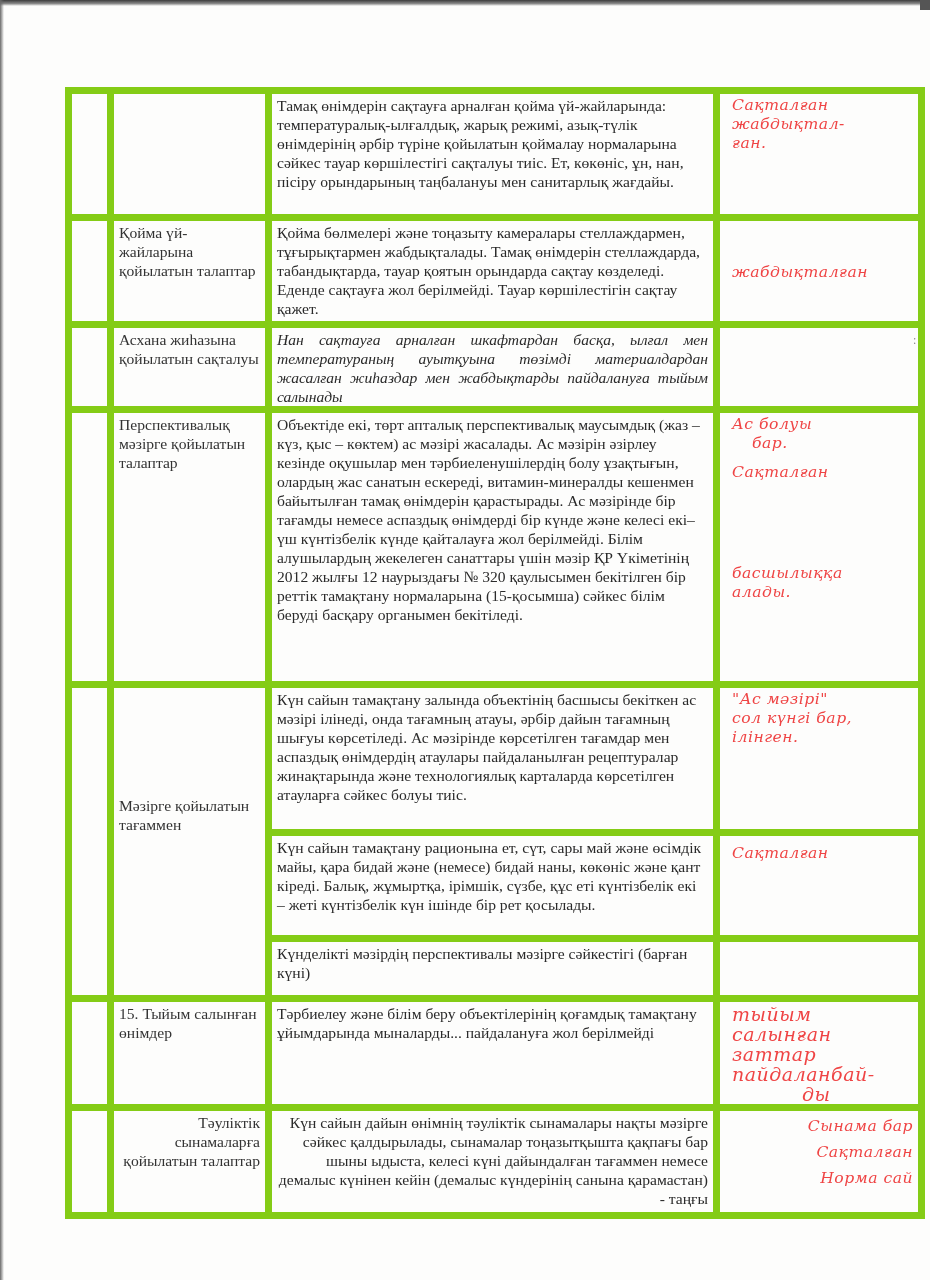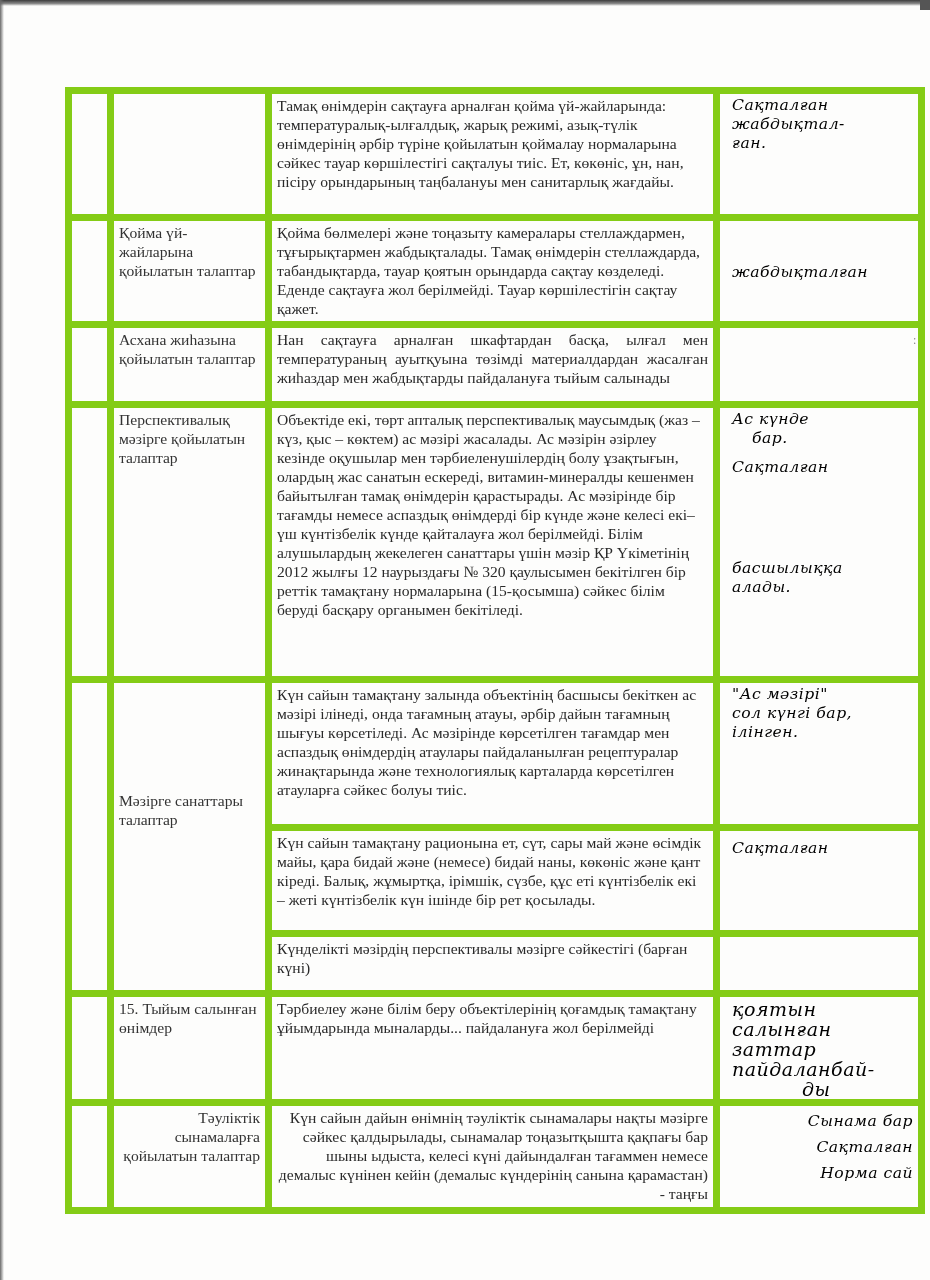--- a/index.html
+++ b/index.html
@@ -45,26 +45,26 @@
       border: 7px solid #84cc16;
       vertical-align: top;
       padding: 2px 5px 0 5px;
       font-size: 15.6px;
       line-height: 19px;
     }
     col.c-num { width: 42px; }
     col.c-name { width: 158px; }
     col.c-req { width: 448px; }
     col.c-note { width: 205px; }
-    .justify { text-align: justify; }
+    .justify { text-align: justify; font-style: italic; }
     .name-cell { color: #333; }
     .hand {
       font-family: "DejaVu Serif", serif;
       font-style: italic;
-      color: #000000;
+      color: #ef4444;
       font-size: 21px;
       line-height: 30px;
       padding-left: 12px !important;
       letter-spacing: 0.5px;
     }
     .hand .line { display: block; }
     .hand .gap-big { display: block; height: 82px; }
     .margin-dot {
       position: absolute;
       left: 913px;
@@ -105,42 +105,42 @@
       <td></td>
       <td class="name-cell">Қойма үй-жайларына қойылатын талаптар</td>
       <td>Қойма бөлмелері және тоңазыту камералары стеллаждармен, тұғырықтармен жабдықталады. Тамақ өнімдерін стеллаждарда, табандықтарда, тауар қоятын орындарда сақтау көзделеді. Еденде сақтауға жол берілмейді. Тауар көршілестігін сақтау қажет.</td>
       <td class="hand" style="vertical-align:middle;">
         <span class="line">жабдықталған</span>
       </td>
     </tr>
 
     <tr style="height:80px;">
       <td></td>
-      <td class="name-cell">Асхана жиһазына қойылатын талаптар</td>
+      <td class="name-cell">Асхана жиһазына қойылатын сақталуы</td>
       <td class="justify">Нан сақтауға арналған шкафтардан басқа, ылғал мен температураның ауытқуына төзімді материалдардан жасалған жиһаздар мен жабдықтарды пайдалануға тыйым салынады</td>
       <td class="hand"></td>
     </tr>
 
     <tr style="height:275px;">
       <td></td>
       <td class="name-cell">Перспективалық мәзірге қойылатын талаптар</td>
       <td>Объектіде екі, төрт апталық перспективалық маусымдық (жаз – күз, қыс – көктем) ас мәзірі жасалады. Ас мәзірін әзірлеу кезінде оқушылар мен тәрбиеленушілердің болу ұзақтығын, олардың жас санатын ескереді, витамин-минералды кешенмен байытылған тамақ өнімдерін қарастырады. Ас мәзірінде бір тағамды немесе аспаздық өнімдерді бір күнде және келесі екі–үш күнтізбелік күнде қайталауға жол берілмейді. Білім алушылардың жекелеген санаттары үшін мәзір ҚР Үкіметінің 2012 жылғы 12 наурыздағы № 320 қаулысымен бекітілген бір реттік тамақтану нормаларына (15-қосымша) сәйкес білім беруді басқару органымен бекітіледі.</td>
       <td class="hand">
-        <span class="line">Ас күнде</span>
+        <span class="line">Ас болуы</span>
         <span class="line" style="padding-left:20px;">бар.</span>
         <span class="line" style="margin-top:10px;">Сақталған</span>
         <span class="gap-big"></span>
         <span class="line">басшылыққа</span>
         <span class="line">алады.</span>
       </td>
     </tr>
 
     <tr style="height:148px;">
       <td rowspan="3"></td>
-      <td rowspan="3" class="name-cell" style="padding-top:108px;">Мәзірге санаттары талаптар</td>
+      <td rowspan="3" class="name-cell" style="padding-top:108px;">Мәзірге қойылатын тағаммен</td>
       <td>Күн сайын тамақтану залында объектінің басшысы бекіткен ас мәзірі ілінеді, онда тағамның атауы, әрбір дайын тағамның шығуы көрсетіледі. Ас мәзірінде көрсетілген тағамдар мен аспаздық өнімдердің атаулары пайдаланылған рецептуралар жинақтарында және технологиялық карталарда көрсетілген атауларға сәйкес болуы тиіс.</td>
       <td class="hand">
         <span class="line">"Ас мәзірі"</span>
         <span class="line">сол күнгі бар,</span>
         <span class="line">ілінген.</span>
       </td>
     </tr>
 
     <tr style="height:106px;margin-top:43px;">
       <td>Күн сайын тамақтану рационына ет, сүт, сары май және өсімдік майы, қара бидай және (немесе) бидай наны, көкөніс және қант кіреді. Балық, жұмыртқа, ірімшік, сүзбе, құс еті күнтізбелік екі – жеті күнтізбелік күн ішінде бір рет қосылады.</td>
@@ -152,21 +152,21 @@
     <tr style="height:60px;margin-top:20px;">
       <td>Күнделікті мәзірдің перспективалы мәзірге сәйкестігі (барған күні)</td>
       <td class="hand"></td>
     </tr>
 
     <tr style="height:86px;">
       <td></td>
       <td class="name-cell">15. Тыйым салынған өнімдер</td>
       <td>Тәрбиелеу және білім беру объектілерінің қоғамдық тамақтану ұйымдарында мыналарды... пайдалануға жол берілмейді</td>
       <td class="hand" style="line-height:20px;font-size:19px;">
-        <span class="line">қоятын</span>
+        <span class="line">тыйым</span>
         <span class="line">салынған заттар</span>
         <span class="line">пайдаланбай-</span>
         <span class="line" style="padding-left:70px;">ды</span>
       </td>
     </tr>
 
     <tr style="height:108px;text-align:right;">
       <td></td>
       <td class="name-cell">Тәуліктік сынамаларға қойылатын талаптар</td>
       <td>Күн сайын дайын өнімнің тәуліктік сынамалары нақты мәзірге сәйкес қалдырылады, сынамалар тоңазытқышта қақпағы бар шыны ыдыста, келесі күні дайындалған тағаммен немесе демалыс күнінен кейін (демалыс күндерінің санына қарамастан) - таңғы</td>

